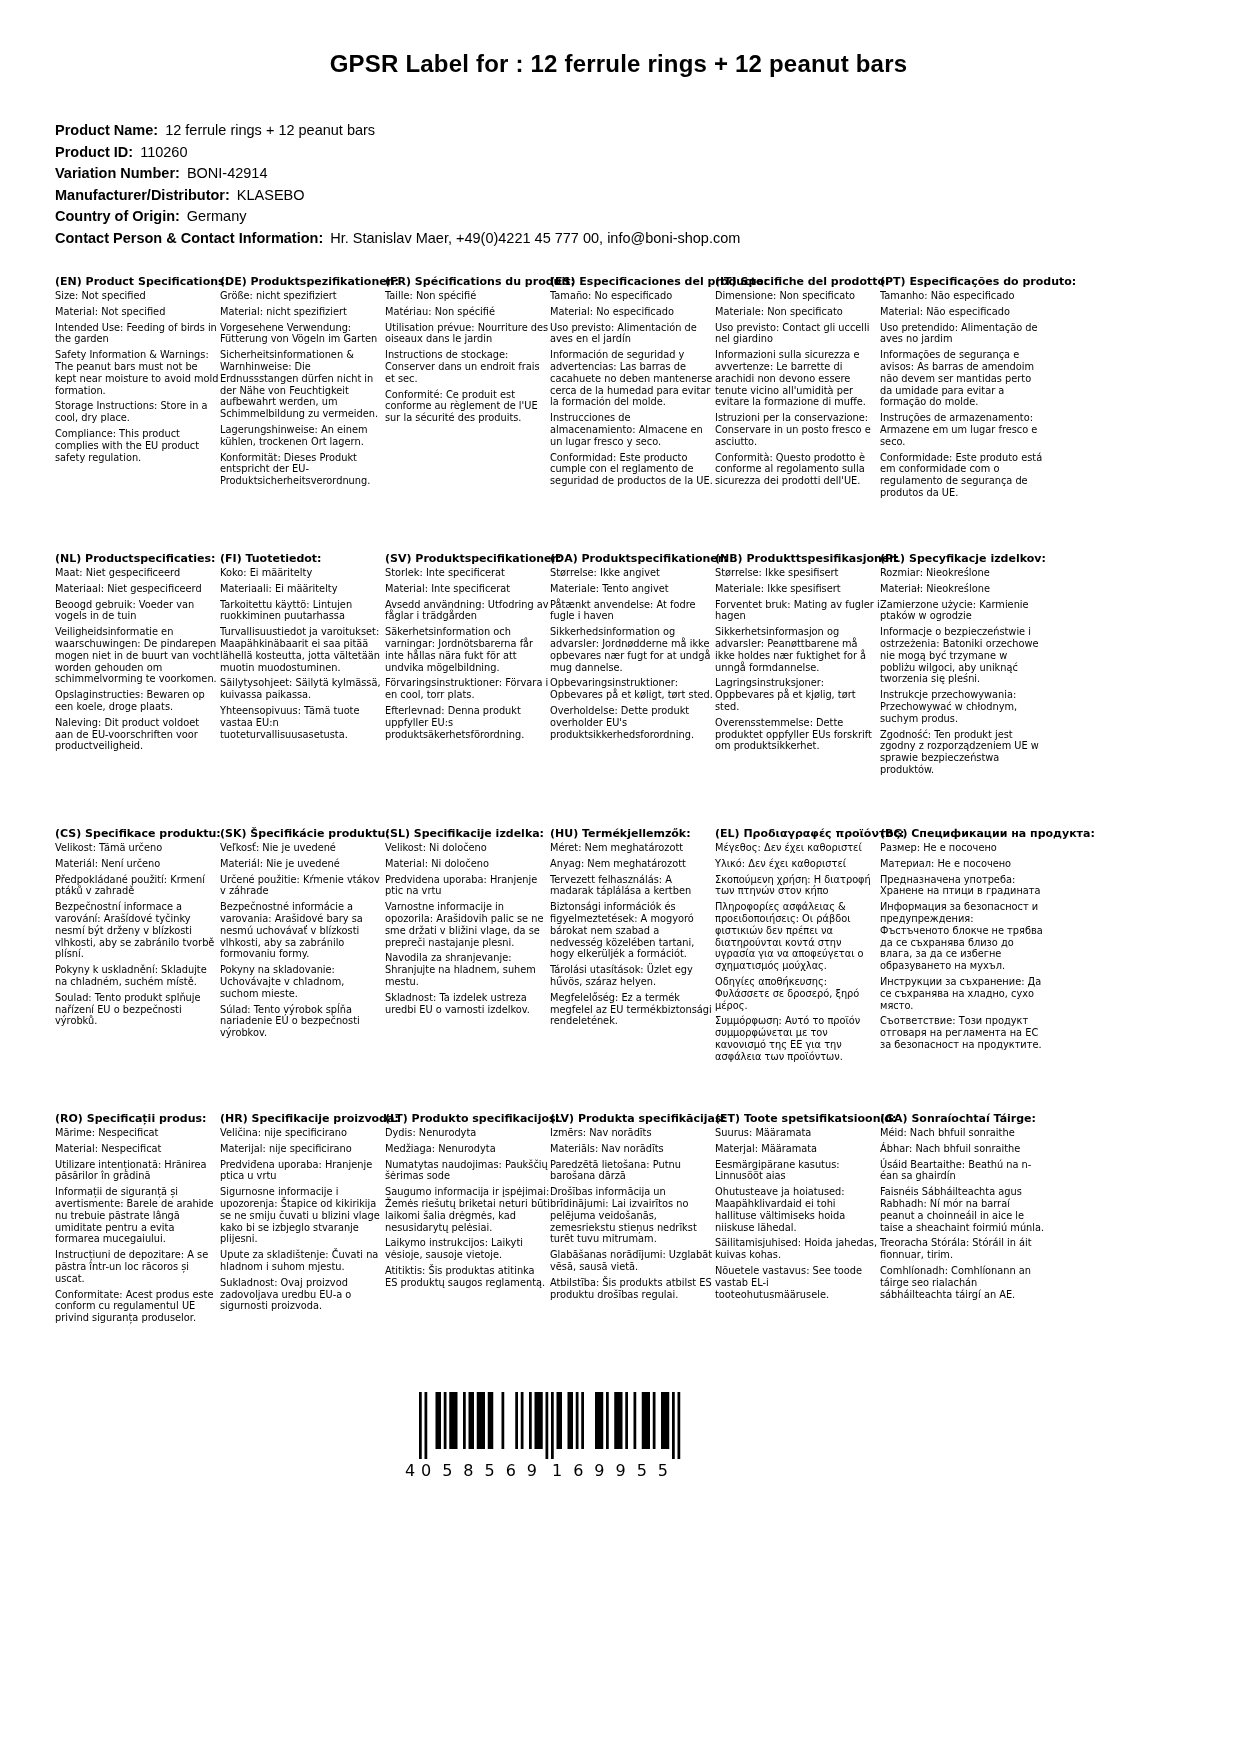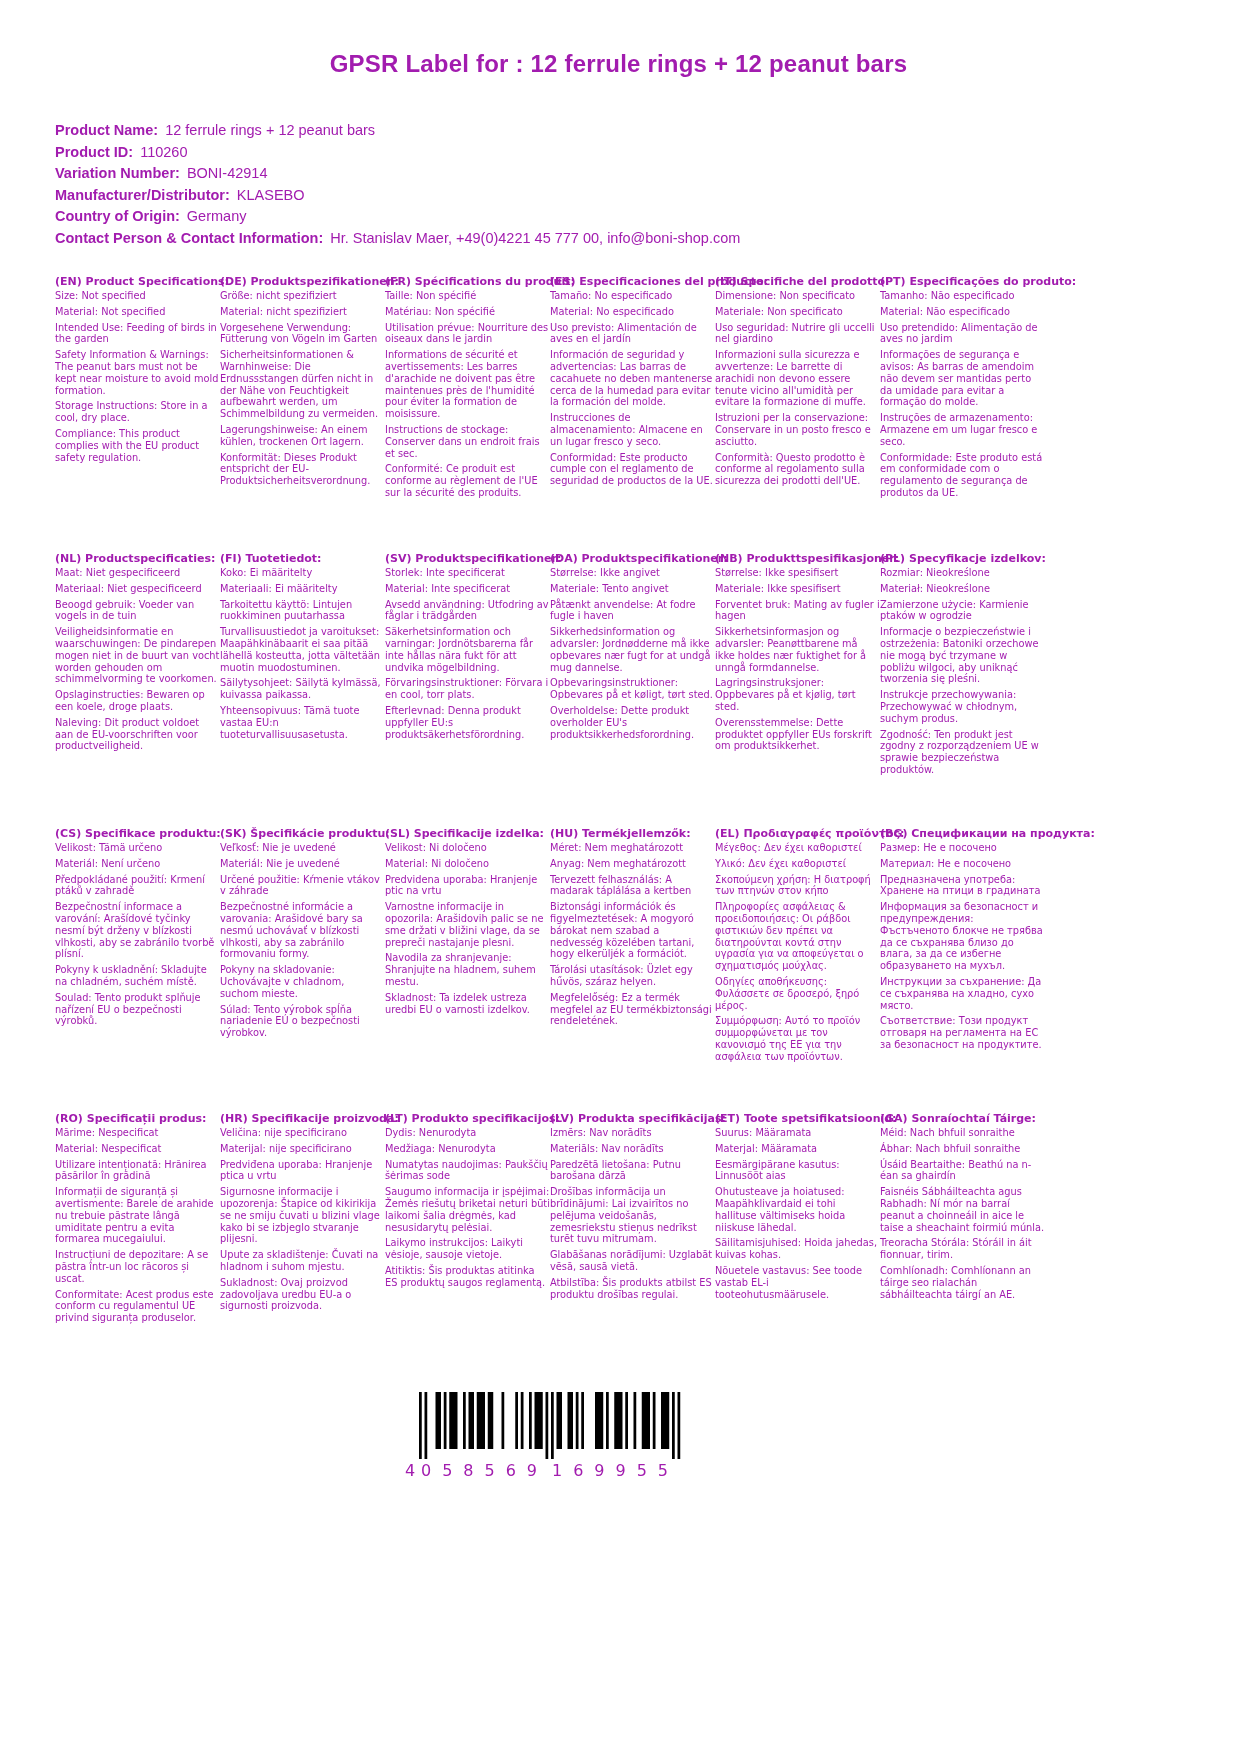--- a/index.html
+++ b/index.html
@@ -1,17 +1,17 @@
 <!DOCTYPE html>
 <html><head>
 <meta charset="utf-8">
 <style>
   html,body{margin:0;padding:0;background:#fff;}
   .page{
-    position:relative;width:1237px;height:1754px;background:#fff;color:#a21caf;
+    position:relative;width:1237px;height:1754px;background:#fff;color:#000000;
     font-family:"DejaVu Sans",sans-serif;overflow:hidden;
   }
   .title{
     font-family:"Liberation Sans",sans-serif;font-weight:bold;font-size:24px;
     text-align:center;padding-top:50px;letter-spacing:0.2px;
   }
   .info{margin:42px 0 0 55px;font-family:"Liberation Sans",sans-serif;font-size:14.5px;}
   .info-row{line-height:21.5px;}
   .info-label{font-weight:bold;margin-right:7px;text-align:right;}
   .grid{
@@ -65,38 +65,37 @@
         <p>Vorgesehene Verwendung: Fütterung von Vögeln im Garten</p>
         <p>Sicherheitsinformationen &amp; Warnhinweise: Die Erdnussstangen dürfen nicht in der Nähe von Feuchtigkeit aufbewahrt werden, um Schimmelbildung zu vermeiden.</p>
         <p>Lagerungshinweise: An einem kühlen, trockenen Ort lagern.</p>
         <p>Konformität: Dieses Produkt entspricht der EU-Produktsicherheitsverordnung.</p>
       </div>
       <div class="spec">
         <h3>(FR) Spécifications du produit:</h3>
         <p>Taille: Non spécifié</p>
         <p>Matériau: Non spécifié</p>
         <p>Utilisation prévue: Nourriture des oiseaux dans le jardin</p>
-        <p>Informations de sécurité et avertissements: Les barres d'arachide ne doivent pas être maintenues près de l'humidité pour éviter la formation de moisissure.</p>
         <p>Instructions de stockage: Conserver dans un endroit frais et sec.</p>
         <p>Conformité: Ce produit est conforme au règlement de l'UE sur la sécurité des produits.</p>
       </div>
       <div class="spec">
         <h3>(ES) Especificaciones del producto:</h3>
         <p>Tamaño: No especificado</p>
         <p>Material: No especificado</p>
         <p>Uso previsto: Alimentación de aves en el jardín</p>
         <p>Información de seguridad y advertencias: Las barras de cacahuete no deben mantenerse cerca de la humedad para evitar la formación del molde.</p>
         <p>Instrucciones de almacenamiento: Almacene en un lugar fresco y seco.</p>
         <p>Conformidad: Este producto cumple con el reglamento de seguridad de productos de la UE.</p>
       </div>
       <div class="spec">
         <h3>(IT) Specifiche del prodotto:</h3>
         <p>Dimensione: Non specificato</p>
         <p>Materiale: Non specificato</p>
-        <p>Uso seguridad: Nutrire gli uccelli nel giardino</p>
+        <p>Uso previsto: Contact gli uccelli nel giardino</p>
         <p>Informazioni sulla sicurezza e avvertenze: Le barrette di arachidi non devono essere tenute vicino all'umidità per evitare la formazione di muffe.</p>
         <p>Istruzioni per la conservazione: Conservare in un posto fresco e asciutto.</p>
         <p>Conformità: Questo prodotto è conforme al regolamento sulla sicurezza dei prodotti dell'UE.</p>
       </div>
       <div class="spec">
         <h3>(PT) Especificações do produto:</h3>
         <p>Tamanho: Não especificado</p>
         <p>Material: Não especificado</p>
         <p>Uso pretendido: Alimentação de aves no jardim</p>
         <p>Informações de segurança e avisos: As barras de amendoim não devem ser mantidas perto da umidade para evitar a formação do molde.</p>

